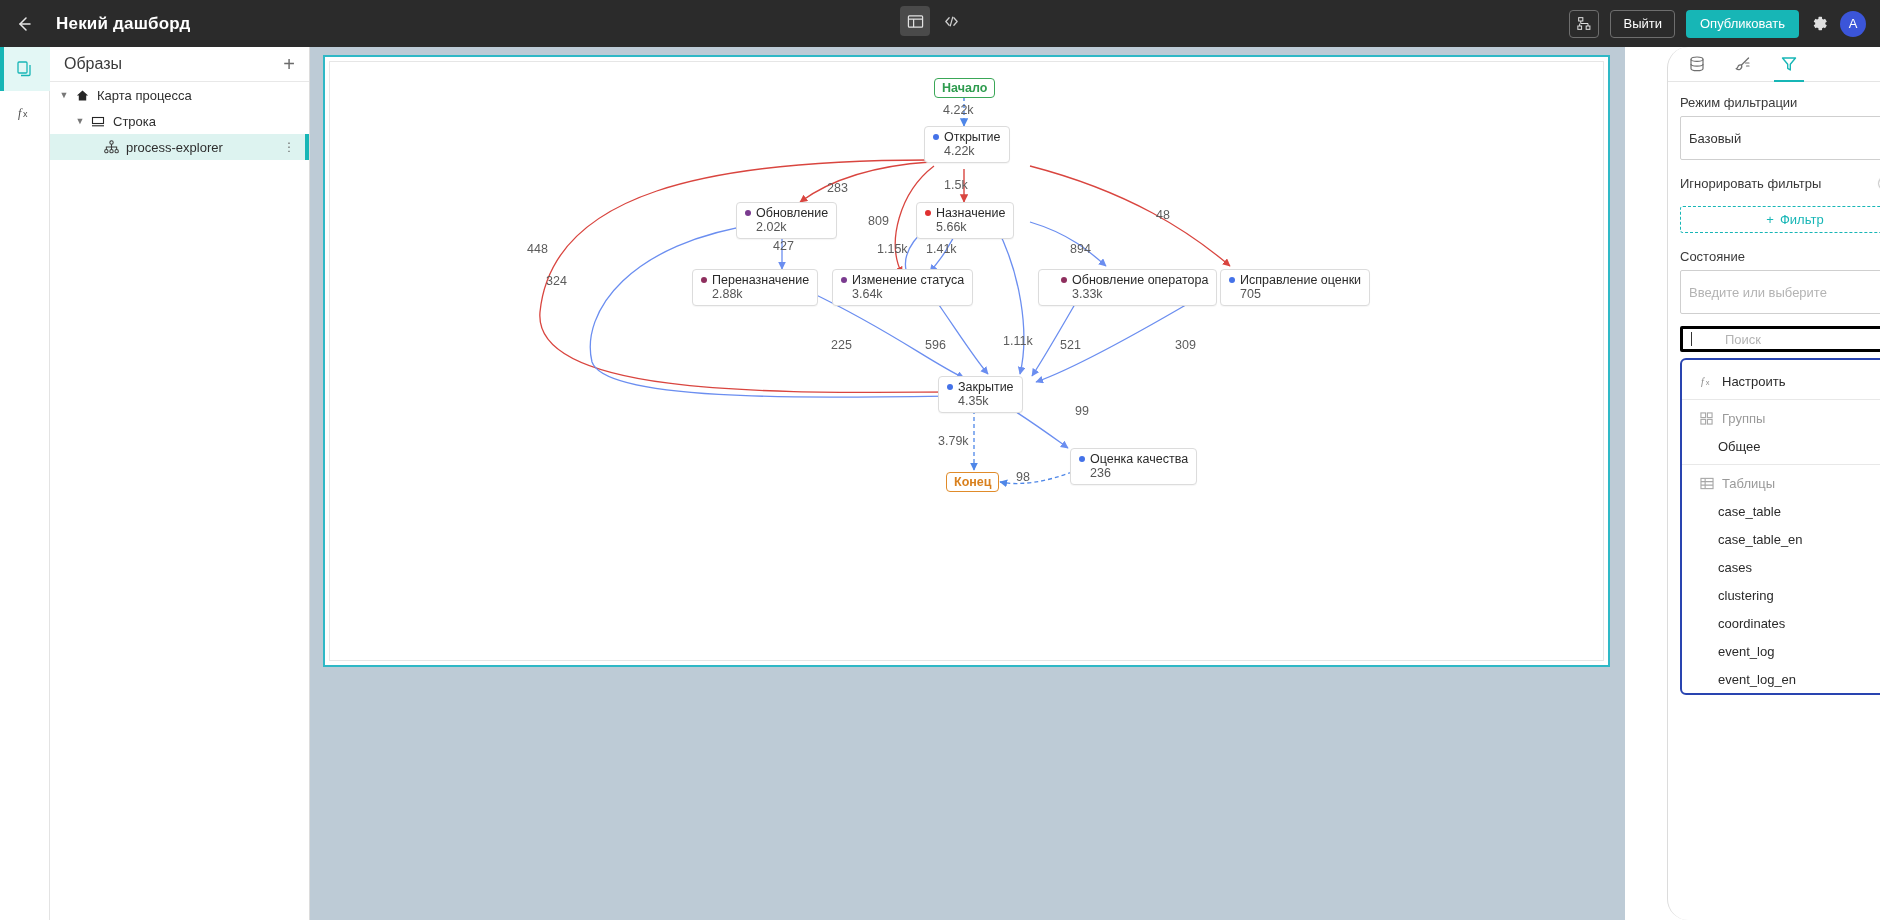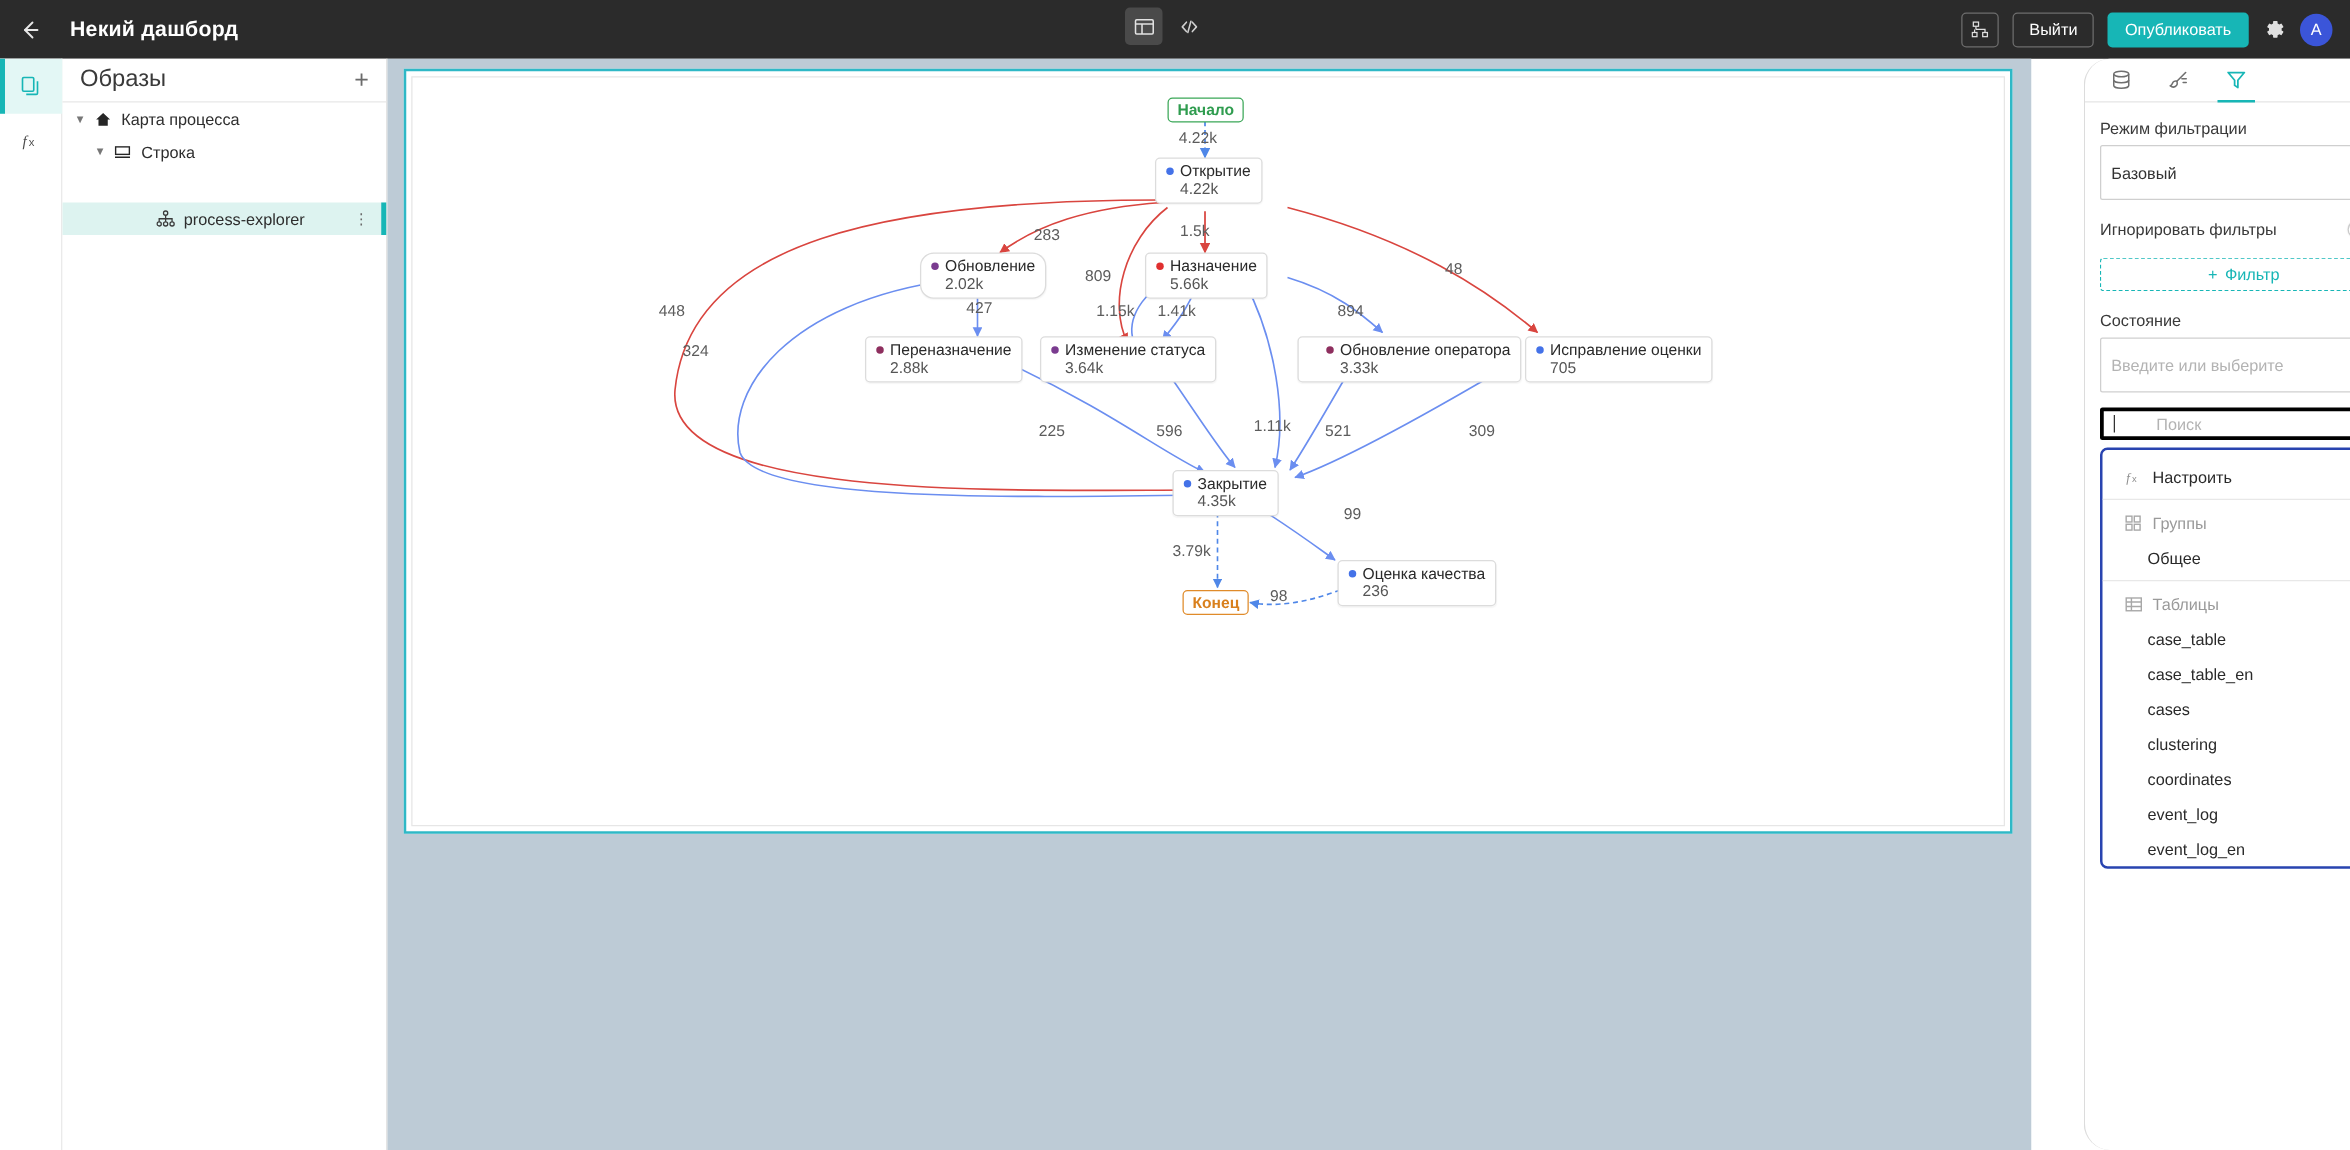--- a/index.html
+++ b/index.html
@@ -66,31 +66,31 @@
 
   
   .tree-panel {
     position: absolute; left: 50px; top: 47px; width: 260px; height: 873px;
     background: #ffffff; border-right: 1px solid #dcdcdc;
   }
   .tree-head {
     height: 35px; display: flex; align-items: center; justify-content: space-between;
     padding: 0 14px 0 14px; border-bottom: 1px solid #e8e8e8;
   }
-  .tree-head-title { font-size: 19px; color: #3a3a3a; }
+  .tree-head-title { font-size: 16px; color: #3a3a3a; }
   .plus-btn { color: #6b6b6b; font-size: 20px; line-height: 14px; cursor: pointer; font-weight: 300; }
   .tree-row {
     height: 26px; display: flex; align-items: center; font-size: 13px; color: #2e2e2e;
     cursor: pointer; position: relative;
   }
   .tree-row .caret { width: 16px; display: flex; justify-content: center; color: #777; font-size: 9px; }
   .tree-row .tico { width: 20px; display: flex; justify-content: center; align-items: center; color: #333; }
   .tree-row.lvl1 { padding-left: 6px; }
   .tree-row.lvl2 { padding-left: 22px; }
-  .tree-row.lvl3 { padding-left: 72px; margin-top: 28px; }
+  .tree-row.lvl3 { padding-left: 51px; }
   .tree-row.selected { background: #ddf3f0; }
   .tree-row.selected::after {
     content: ""; position: absolute; right: 0; top: 0; width: 4px; height: 26px; background: #17b6b6;
   }
   .row-label { margin-left: 5px; }
   .kebab { position: absolute; right: 14px; color: #6a6a6a; font-size: 12px; letter-spacing: 0; }
 
   
   .canvas-area {
     position: absolute; left: 310px; top: 47px; width: 1315px; height: 873px;
@@ -373,21 +373,21 @@
       </div>
 
       <div class="pnode" style="left:586px;top:140px;">
         <div class="pl">
             <span class="dot" style="background:#e03030"></span>
             <span>Назначение</span>
           </div>
         <div class="pv">5.66k</div>
       </div>
 
-      <div class="pnode" style="left:406px;top:140px;border-radius:11px;">
+      <div class="pnode" style="left:406px;top:140px;">
         <div class="pl">
             <span class="dot" style="background:#7a3b8f"></span>
             <span>Обновление</span>
           </div>
         <div class="pv">2.02k</div>
       </div>
 
       <div class="pnode" style="left:362px;top:207px;">
         <div class="pl">
             <span class="dot" style="background:#8e2f5e"></span>

